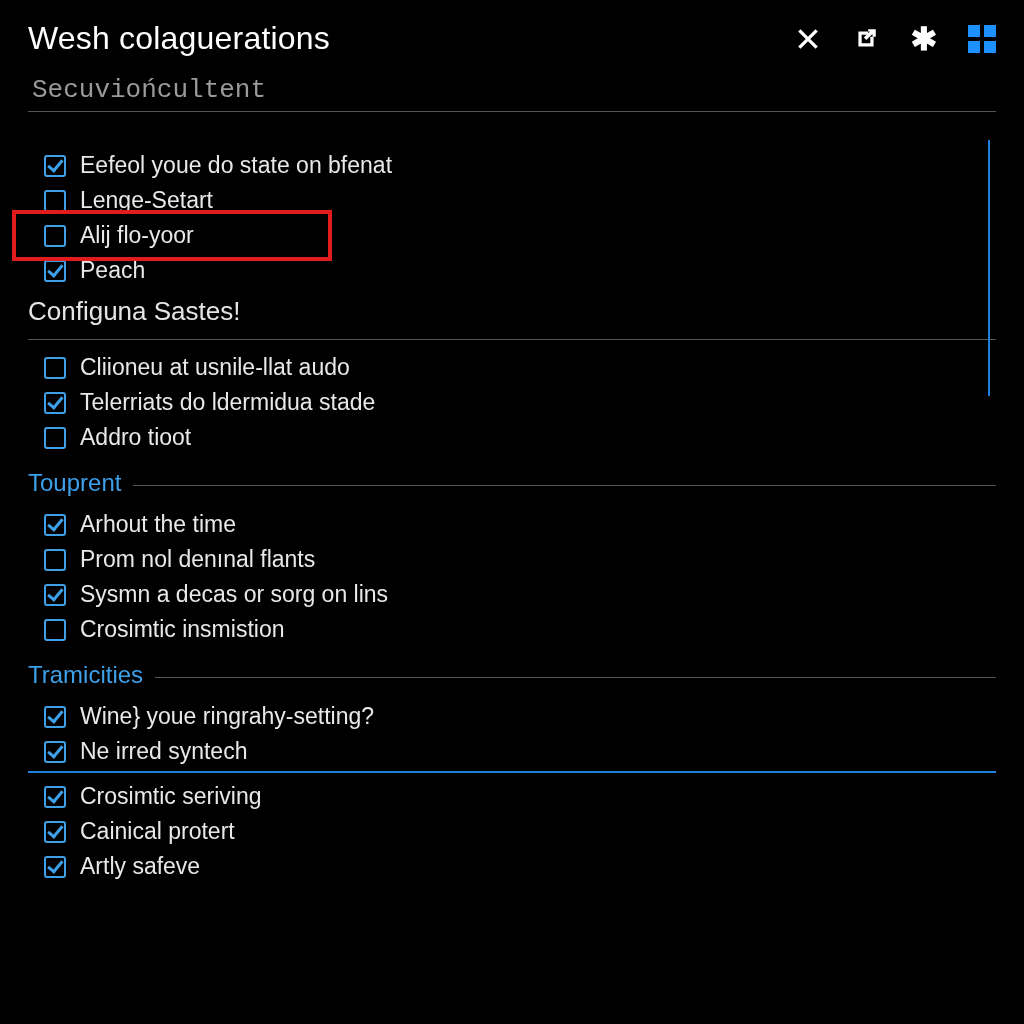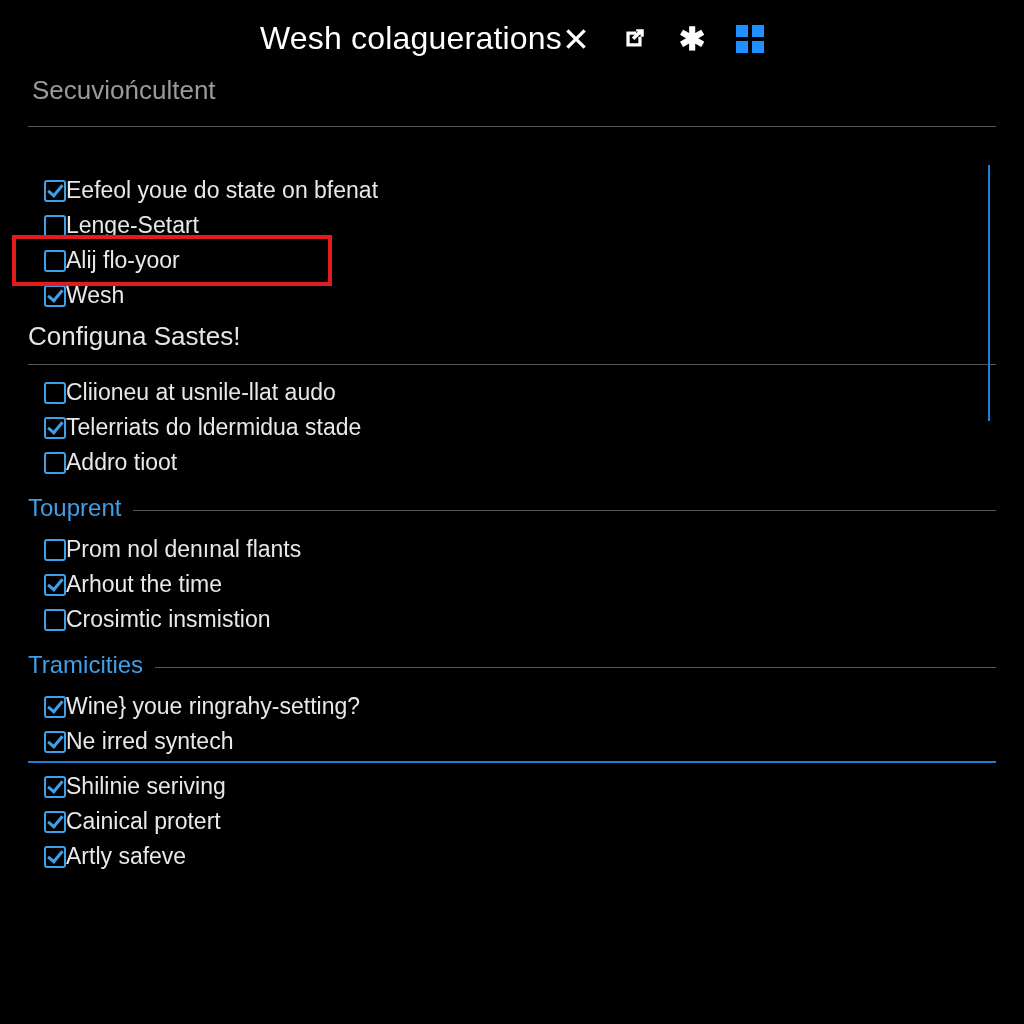--- a/index.html
+++ b/index.html
@@ -12,21 +12,21 @@
     overflow: hidden;
   }
   .window {
     width: 100%;
     height: 100%;
     padding: 20px 28px 0 28px;
   }
   .titlebar {
     display: flex;
     align-items: center;
-    justify-content: center;
+    justify-content: space-between;
     margin-bottom: 18px;
   }
   .titlebar h1 {
     font-size: 32px;
     font-weight: 500;
     color: #fff;
     letter-spacing: .2px;
   }
   .title-icons {
     display: flex;
@@ -42,23 +42,24 @@
     cursor: pointer;
   }
   .ticon svg { width: 26px; height: 26px; }
   .close-icon svg { stroke:#fff; stroke-width:3; }
   .popout-icon svg { fill:#fff; }
   .asterisk-icon { color:#fff; font-size:32px; font-weight:700; line-height:1; }
   .grid-icon { display:grid; grid-template-columns:12px 12px; grid-template-rows:12px 12px; gap:4px; }
   .grid-icon span { background:#1e90ff; }
 
   .subtitle-row {
-    padding: 0 0 20px 4px;
+    padding: 0 0 6px 4px;
     border-bottom: 1px solid #555;
-    margin-bottom: 46px;
+    margin-bottom: 36px;
+    font-family: Liberation Mono, monospace;
   }
   .subtitle-row .subtitle {
     font-size: 26px;
     color: #9a9a9a;
   }
 
   .panel {
     position: relative;
     padding-left: 14px;
   }
@@ -82,20 +83,21 @@
   .group-header .line {
     flex: 1;
     height: 1px;
     background: #555;
     margin-top: 4px;
   }
 
   .check-row {
     display: flex;
     align-items: center;
+    gap: 14px;
     padding: 4px 2px;
     font-size: 23px;
   }
   .check-row .box {
     width: 22px;
     height: 22px;
     border: 2px solid #3fa0ea;
     border-radius: 3px;
     display: flex;
     align-items: center;
@@ -190,21 +192,21 @@
       <div class="check-row" id="hl-row">
         <span class="box"></span>
         <span class="lbl">Lenge-Setart</span>
       </div>
       <div class="check-row">
         <span class="box"></span>
         <span class="lbl">Alij flo-yoor</span>
       </div>
       <div class="check-row">
         <span class="box checked"></span>
-        <span class="lbl">Wesh</span>
+        <span class="lbl">Peach</span>
       </div>
     </div>
 
     <div class="group">
       <div style="font-size:26px;color:#e5e5e5;font-weight:500;margin:6px 0 4px -14px;">Configuna Sastes!</div>
       <div class="hr" style="margin-left:-14px;"></div>
       <div class="check-row">
         <span class="box"></span>
         <span class="lbl">Cliionеu at usnile-llat audo</span>
       </div>
@@ -218,26 +220,30 @@
       </div>
     </div>
 
     <div class="group" style="margin-left:-14px;">
       <div class="group-header">
         <span class="gtitle">Touprent</span>
         <span class="line"></span>
       </div>
       <div style="padding-left:14px;">
         <div class="check-row">
+          <span class="box checked"></span>
+          <span class="lbl">Arhout the time</span>
+        </div>
+        <div class="check-row">
           <span class="box"></span>
           <span class="lbl">Prom nol denınal flants</span>
         </div>
         <div class="check-row">
           <span class="box checked"></span>
-          <span class="lbl">Arhout the time</span>
+          <span class="lbl">Sysmn a decas or sorg on lins</span>
         </div>
         <div class="check-row">
           <span class="box"></span>
           <span class="lbl">Crosimtic insmistion</span>
         </div>
       </div>
     </div>
 
     <div class="group" style="margin-left:-14px;margin-top:8px;">
       <div class="group-header">
@@ -249,21 +255,21 @@
           <span class="box checked"></span>
           <span class="lbl">Wine} youe ringrahy-setting?</span>
         </div>
         <div class="check-row">
           <span class="box checked"></span>
           <span class="lbl">Ne irred syntech</span>
         </div>
         <div class="blue-sep" style="margin-left:-14px;"></div>
         <div class="check-row">
           <span class="box checked"></span>
-          <span class="lbl">Shilinie seriving</span>
+          <span class="lbl">Crosimtic seriving</span>
         </div>
         <div class="check-row">
           <span class="box checked"></span>
           <span class="lbl">Cainical protert</span>
         </div>
         <div class="check-row">
           <span class="box checked"></span>
           <span class="lbl">Artly safeve</span>
         </div>
       </div>

